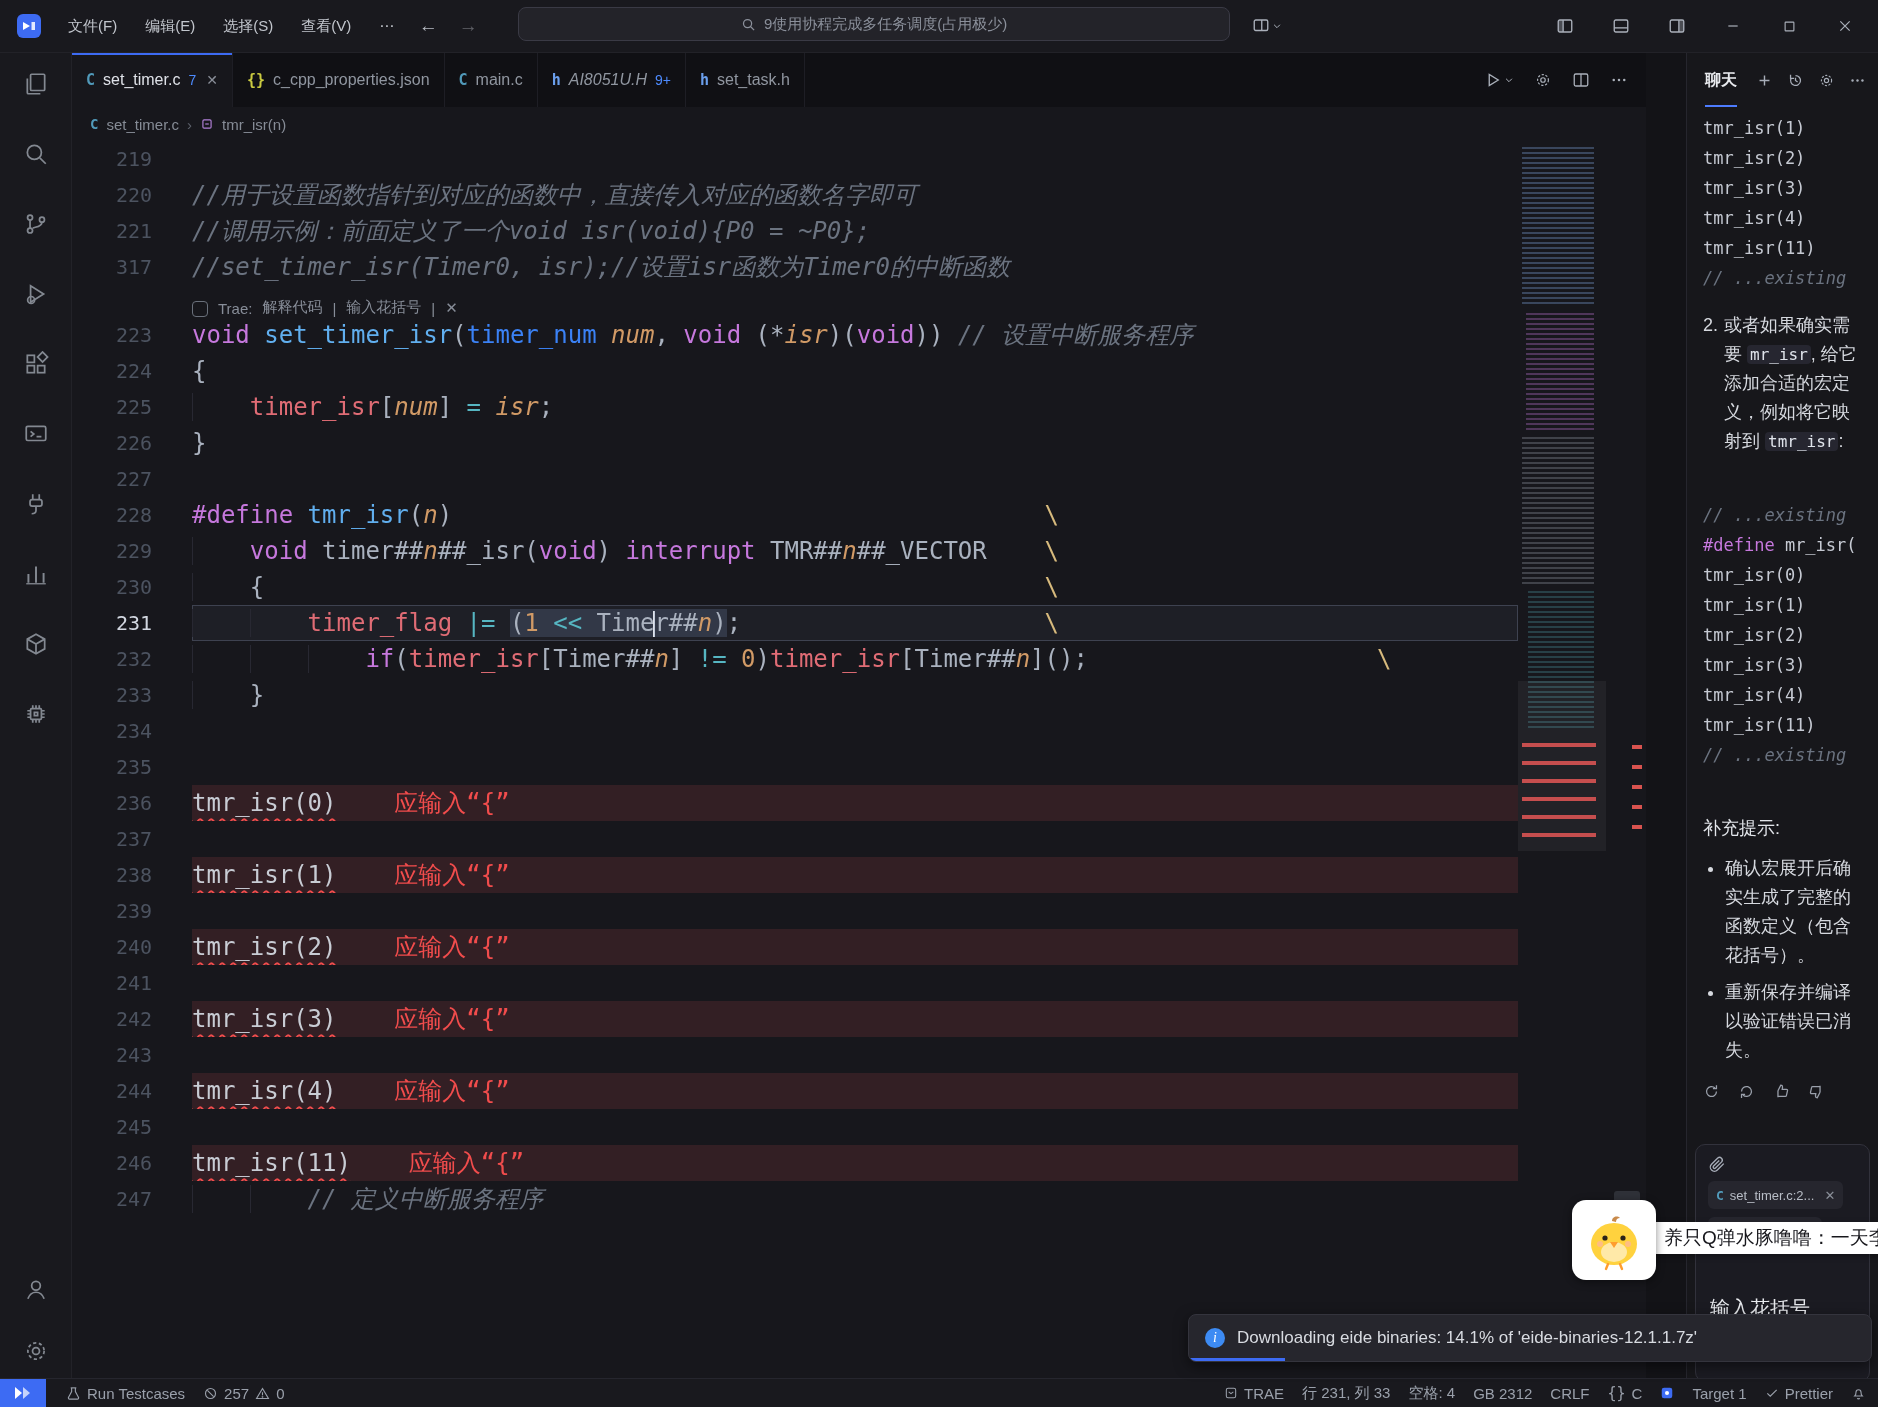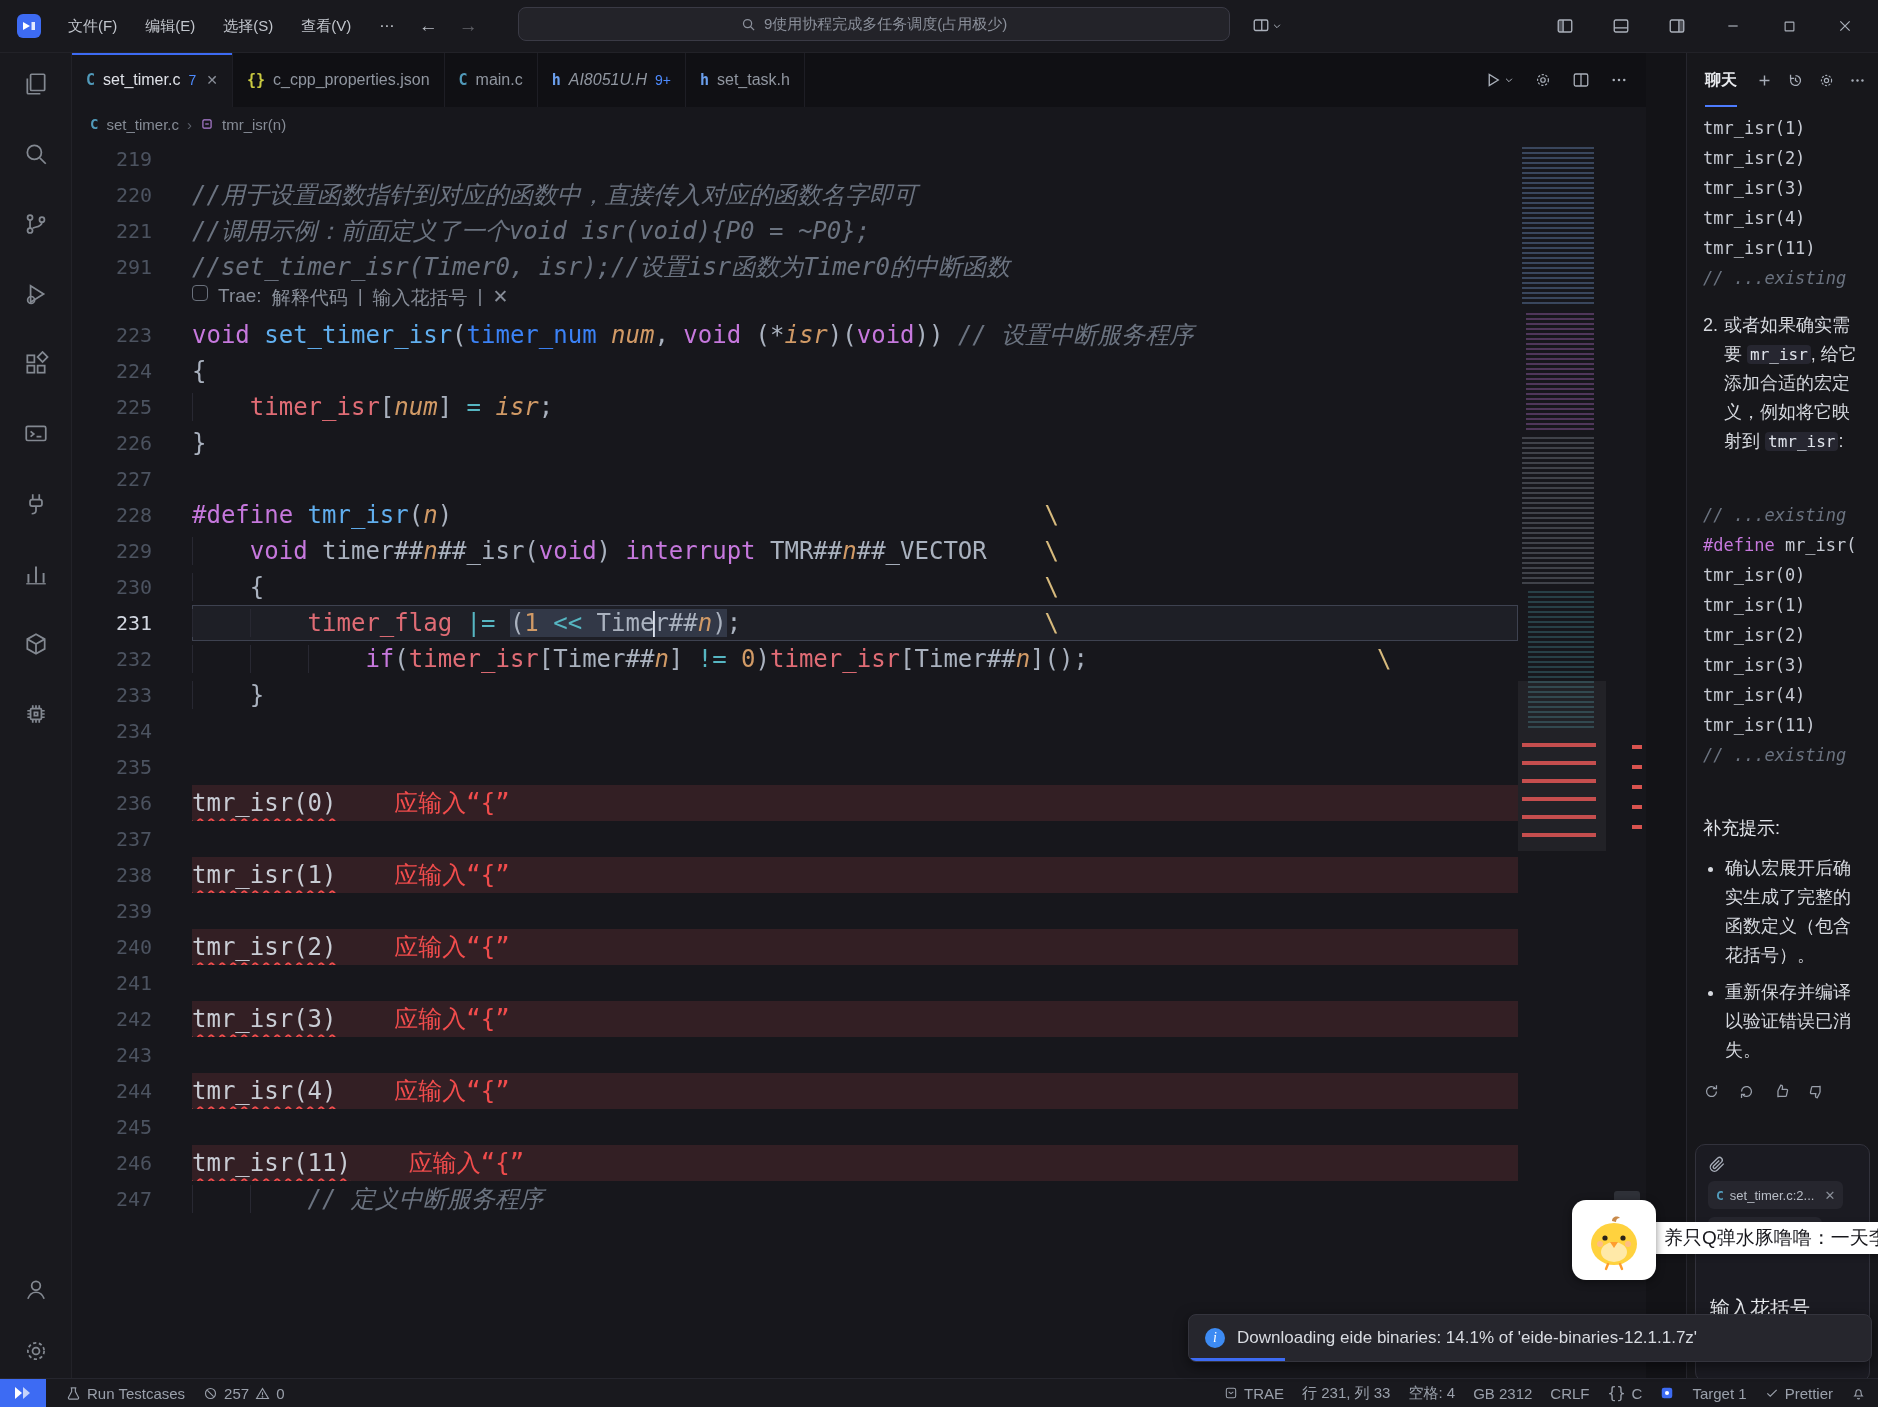--- a/index.html
+++ b/index.html
@@ -58,21 +58,21 @@
   .s-op{color:#56b6c2}
   .s-pl{color:#aab2bf}
   .s-cm{color:#6b7380;font-style:italic}
   .s-bs{color:#d7ba7d}
   .s-hint{color:#f14c4c}
   .s-sq{color:#c8ccd4;text-decoration-line:underline;text-decoration-style:wavy;text-decoration-color:#f14c4c;text-decoration-thickness:1.5px;text-underline-offset:7px}
   .s-sel{background:rgba(110,132,170,.25)}
   .s-ind{background-image:repeating-linear-gradient(to right,#282832 0,#282832 1px,transparent 1px,transparent 4ch)}
   .s-cursor{display:inline-block;width:2px;height:26px;background:#dfe3ea;vertical-align:middle;margin:0 -1px}
 
-  .widget-row{height:32px;display:flex;align-items:flex-start;margin-left:120px;gap:10px;color:#878d98;font-size:19px}
+  .widget-row{height:32px;display:flex;align-items:flex-end;margin-left:120px;gap:10px;color:#878d98;font-size:15px}
   .widget-row .w-icon{width:16px;height:16px;border:1px solid #6a707b;border-radius:4px;display:inline-block}
   .widget-row .w-t{white-space:nowrap}
 
   
   .minimap{position:absolute;top:0;right:40px;width:88px;bottom:0}
   .mm-s{position:absolute;left:4px;right:12px}
   .mm-1{top:6px;height:160px;background-image:repeating-linear-gradient(180deg,rgba(130,170,230,.32) 0 2px,transparent 2px 5px)}
   .mm-2{top:172px;height:118px;left:8px;background-image:repeating-linear-gradient(180deg,rgba(198,120,221,.32) 0 2px,transparent 2px 5px)}
   .mm-3{top:296px;height:148px;background-image:repeating-linear-gradient(180deg,rgba(170,178,191,.28) 0 2px,transparent 2px 5px)}
   .mm-4{top:450px;height:138px;left:10px;background-image:repeating-linear-gradient(180deg,rgba(86,182,194,.26) 0 2px,transparent 2px 5px)}
@@ -358,21 +358,21 @@
         </div>
         <div class="code-row">
           <span class="gutter">220</span>
           <span class="code-text"><span class="s-cm">//用于设置函数指针到对应的函数中，直接传入对应的函数名字即可</span></span>
         </div>
         <div class="code-row">
           <span class="gutter">221</span>
           <span class="code-text"><span class="s-cm">//调用示例：前面定义了一个void isr(void){P0 = ~P0};</span></span>
         </div>
         <div class="code-row">
-          <span class="gutter">291</span>
+          <span class="gutter">317</span>
           <span class="code-text"><span class="s-cm">//set_timer_isr(Timer0, isr);//设置isr函数为Timer0的中断函数</span></span>
         </div>
         <div class="widget-row">
           <span class="w-icon"></span>
           <span class="w-t">Trae:</span>
           <span class="w-t">解释代码</span>
           <span class="w-t">|</span>
           <span class="w-t">输入花括号</span>
           <span class="w-t">|</span>
           <span class="w-t">✕</span>

